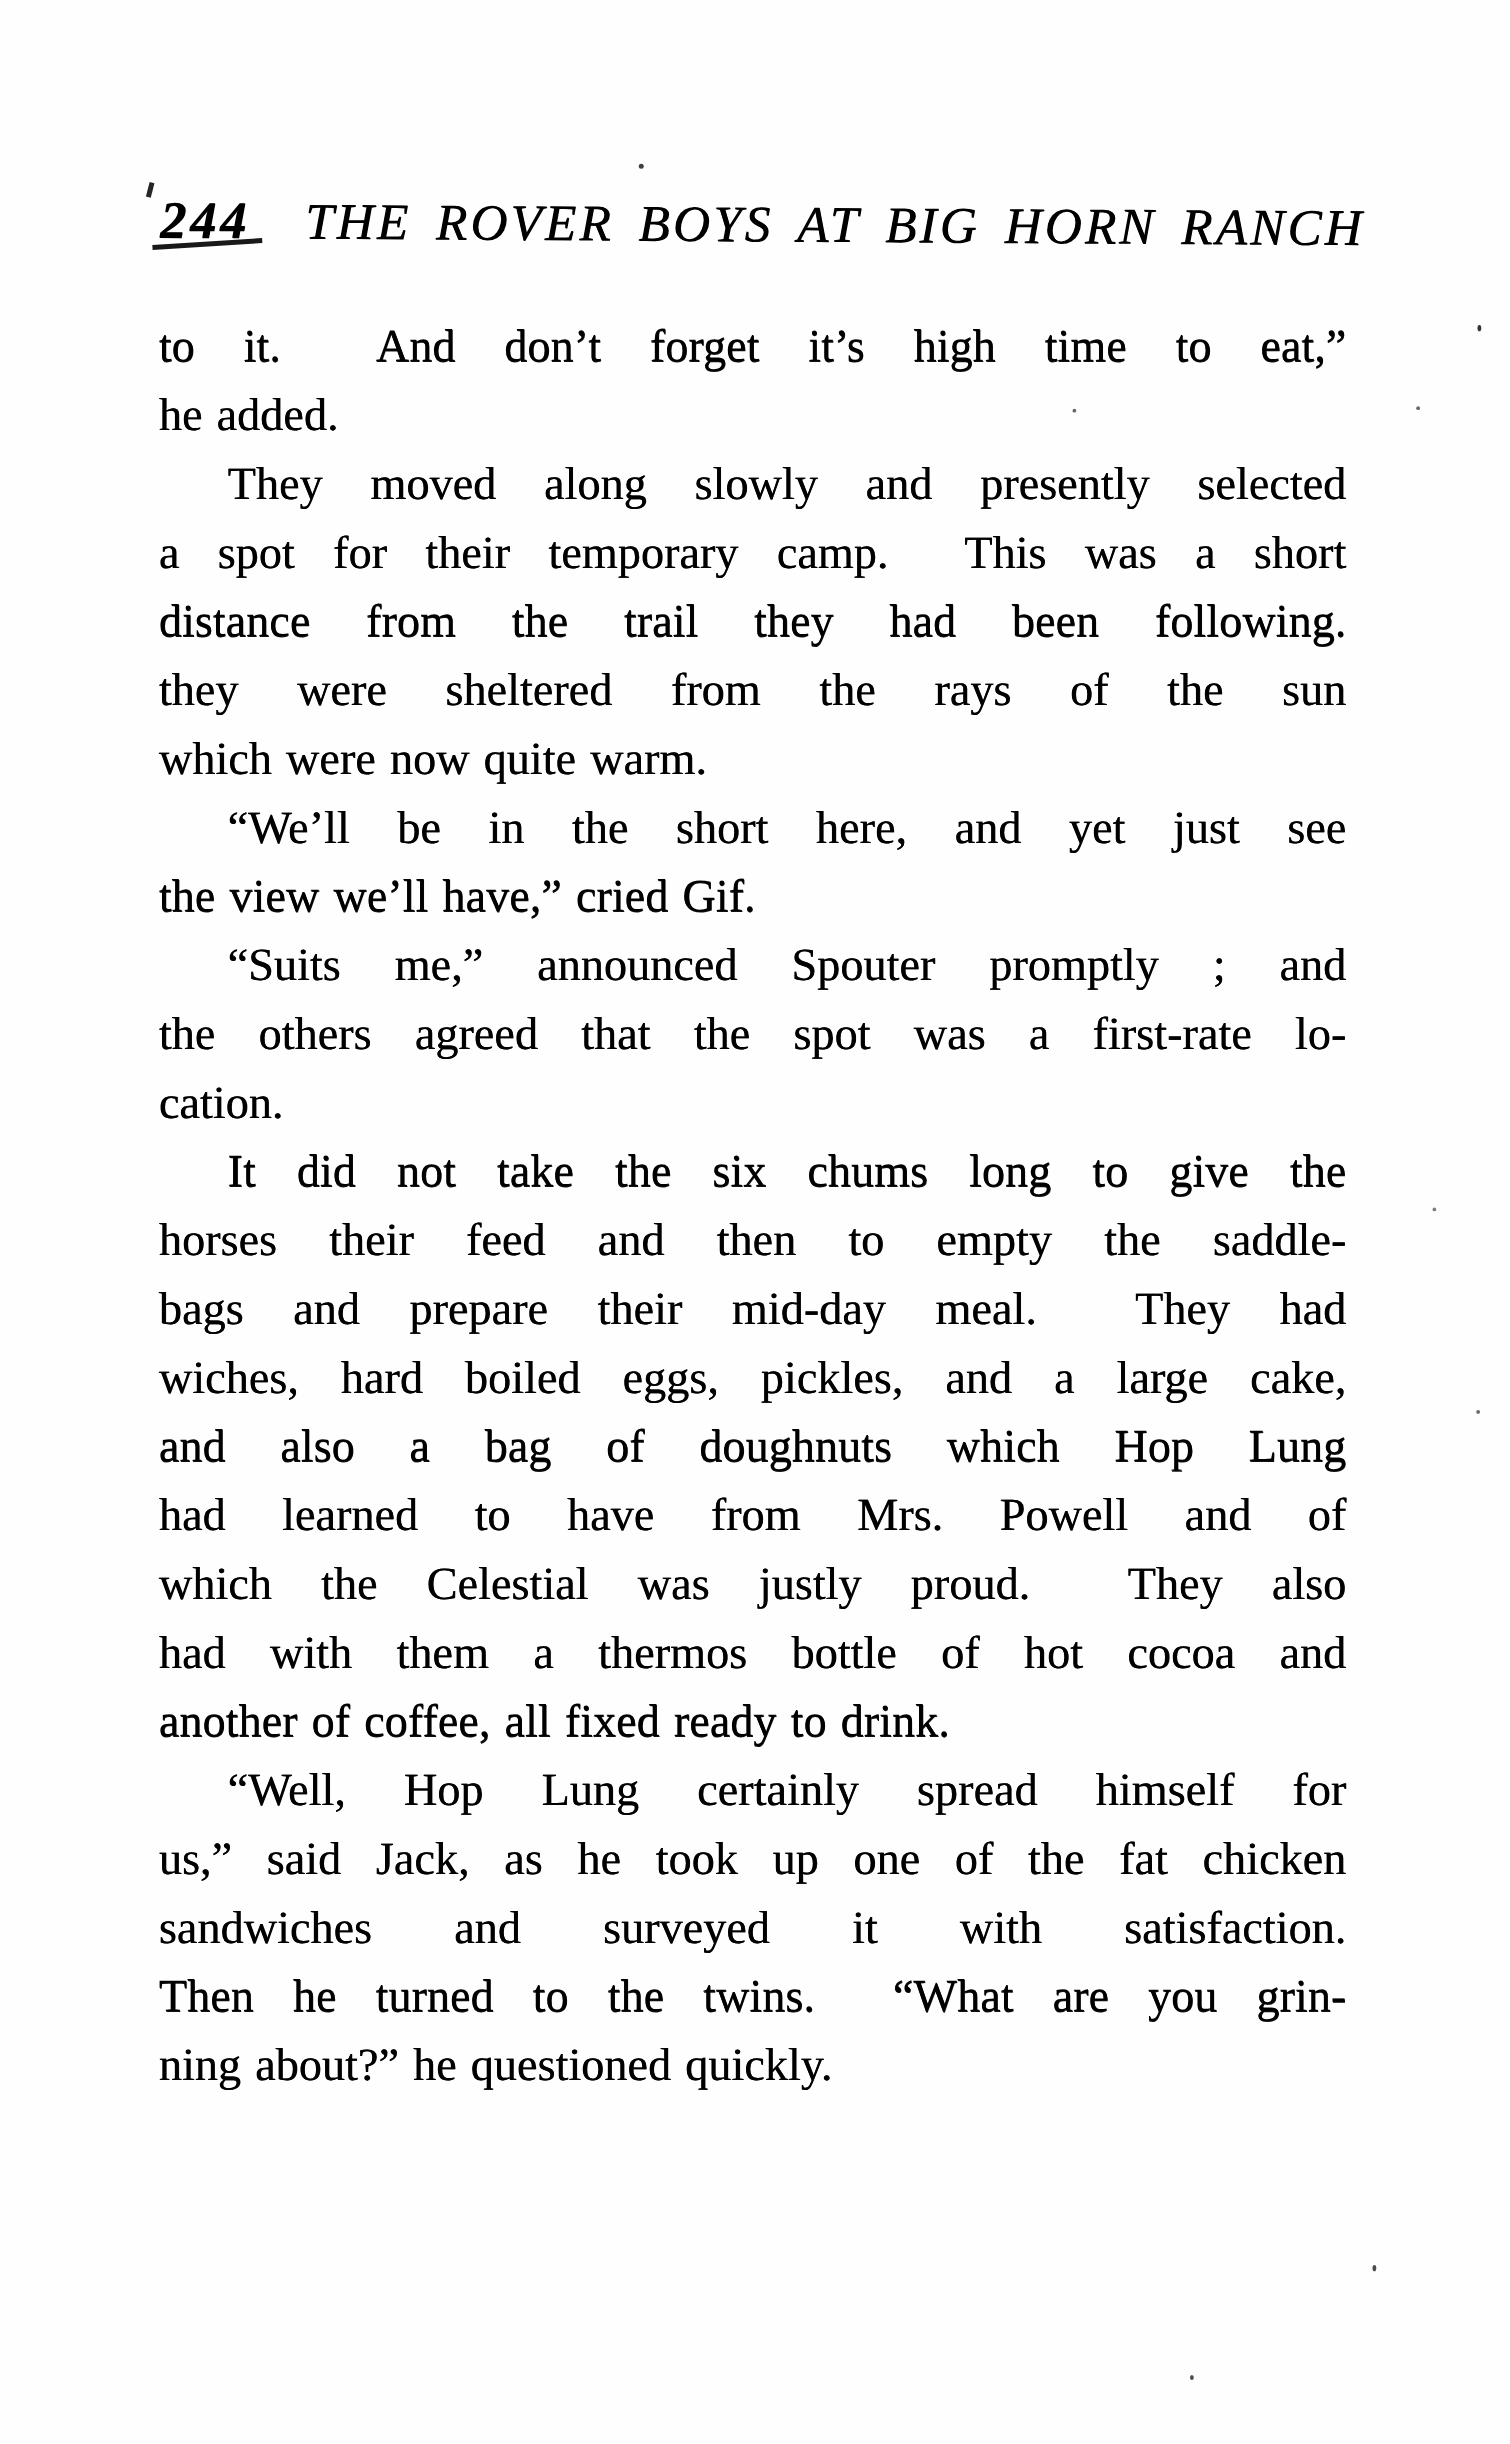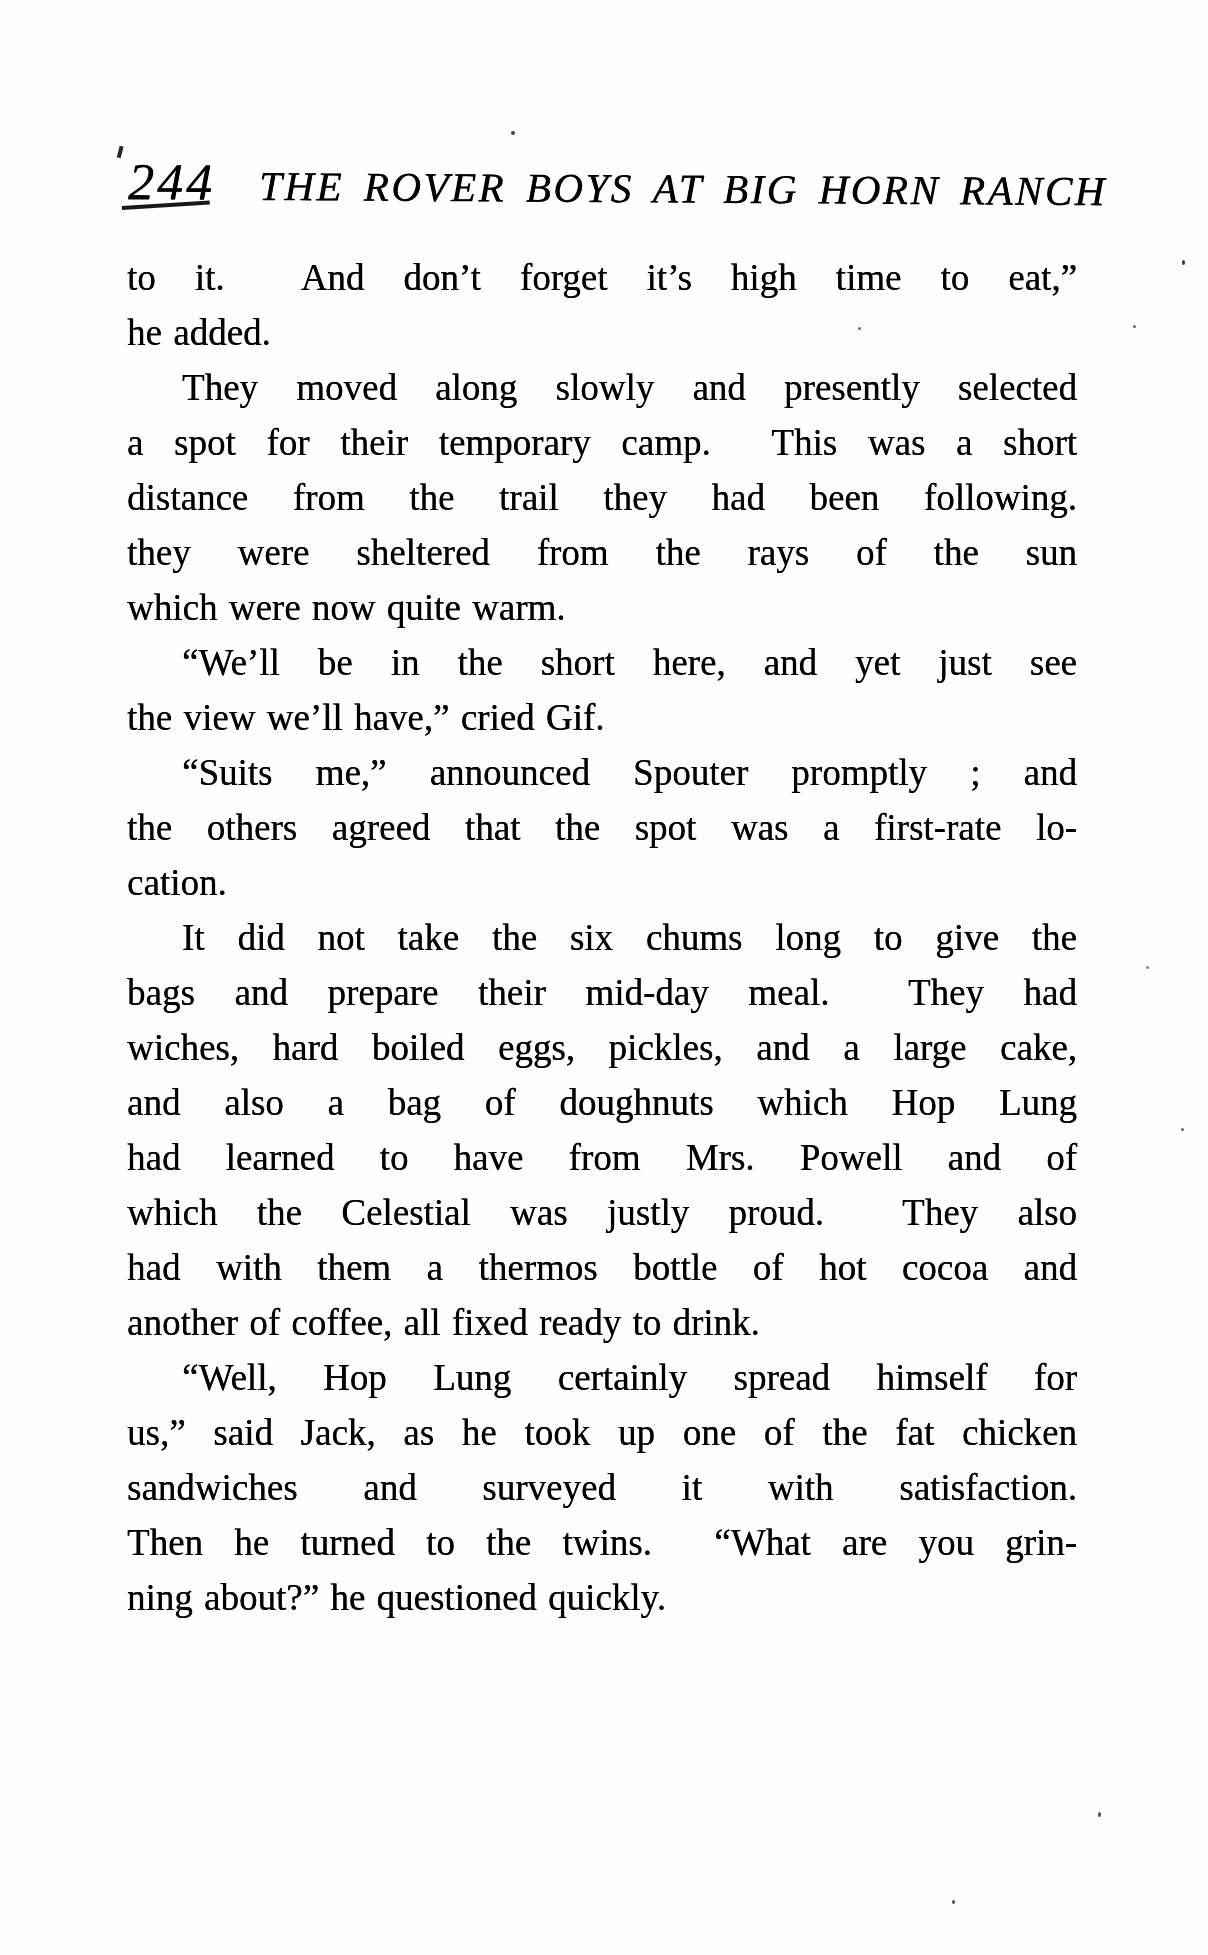--- a/index.html
+++ b/index.html
@@ -21,24 +21,25 @@
     left: 128px; top: 152px;
     width: 952px;
     display: flex;
     align-items: baseline;
     transform: rotate(0.35deg);
     transform-origin: left center;
     white-space: nowrap;
   }
   .folio {
     font-style: italic;
-    font-size: 52px;
+    font-size: 42px;
     letter-spacing: 3px;
     position: relative;
     text-shadow: 0.4px 0.4px 0 #000;
+    font-weight: bold;
   }
   .folio-strike {
     position: absolute;
     left: -6px; bottom: 4px;
     width: 88px; height: 4px;
     background: #000;
     transform: rotate(-4deg);
     opacity: 0.9;
   }
   .folio-tick {
@@ -107,20 +108,21 @@
     <div class="line">a spot for their temporary camp.&nbsp; This was a short</div>
     <div class="line">distance from the trail they had been following.</div>
     <div class="line">they were sheltered from the rays of the sun</div>
     <div class="line end">which were now quite warm.</div>
     <div class="line ind">“We’ll be in the short here, and yet just see</div>
     <div class="line end">the view we’ll have,” cried Gif.</div>
     <div class="line ind">“Suits me,” announced Spouter promptly ; and</div>
     <div class="line">the others agreed that the spot was a first-rate lo-</div>
     <div class="line end">cation.</div>
     <div class="line ind">It did not take the six chums long to give the</div>
+    <div class="line">horses their feed and then to empty the saddle-</div>
     <div class="line">bags and prepare their mid-day meal.&nbsp; They had</div>
     <div class="line">wiches, hard boiled eggs, pickles, and a large cake,</div>
     <div class="line">and also a bag of doughnuts which Hop Lung</div>
     <div class="line">had learned to have from Mrs. Powell and of</div>
     <div class="line">which the Celestial was justly proud.&nbsp; They also</div>
     <div class="line">had with them a thermos bottle of hot cocoa and</div>
     <div class="line end">another of coffee, all fixed ready to drink.</div>
     <div class="line ind">“Well, Hop Lung certainly spread himself for</div>
     <div class="line">us,” said Jack, as he took up one of the fat chicken</div>
     <div class="line">sandwiches and surveyed it with satisfaction.</div>

